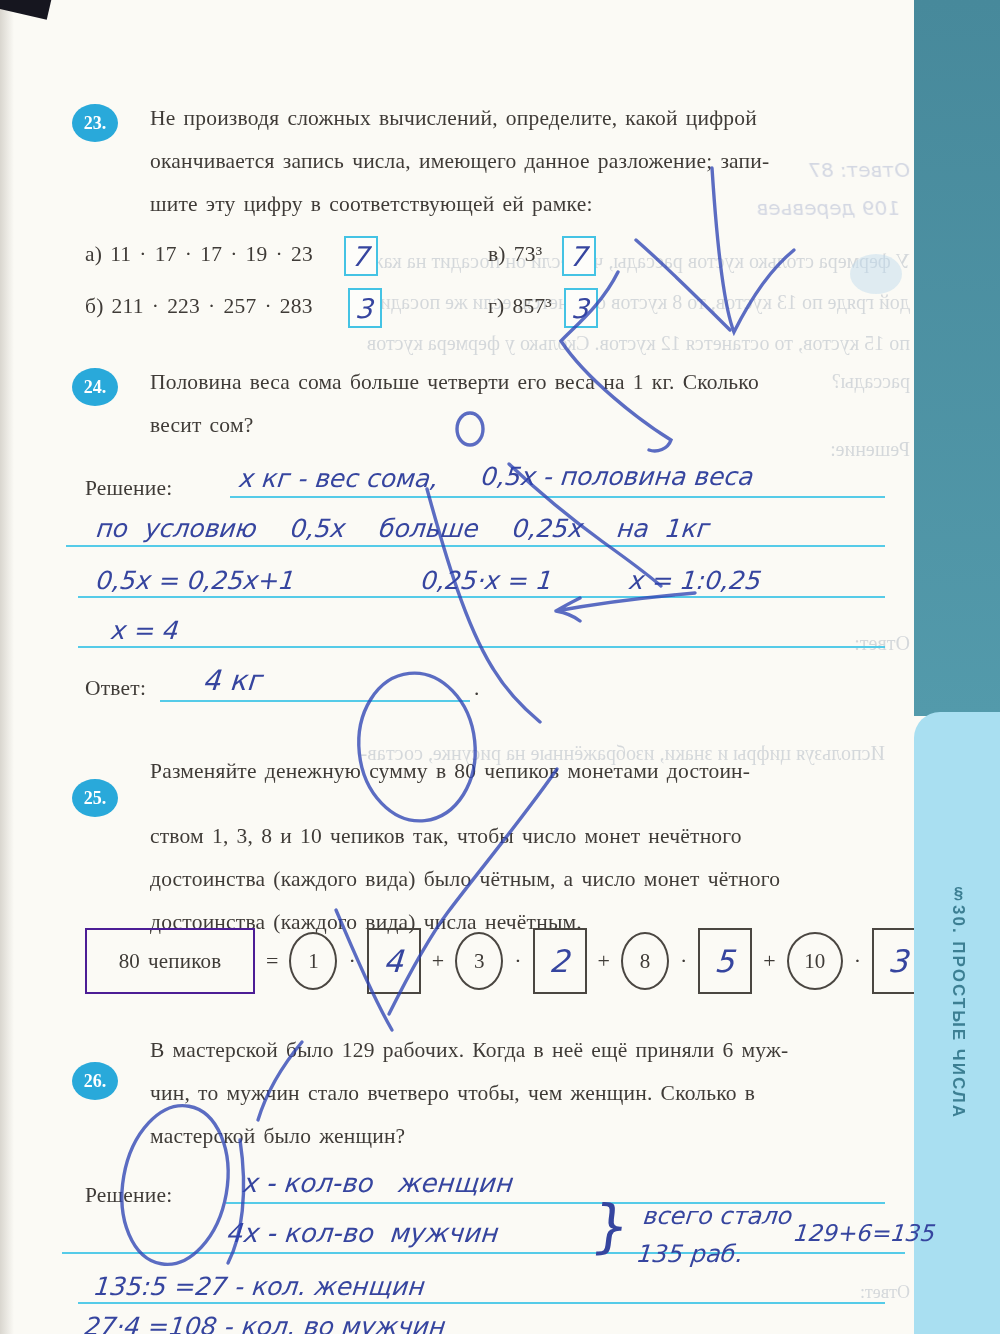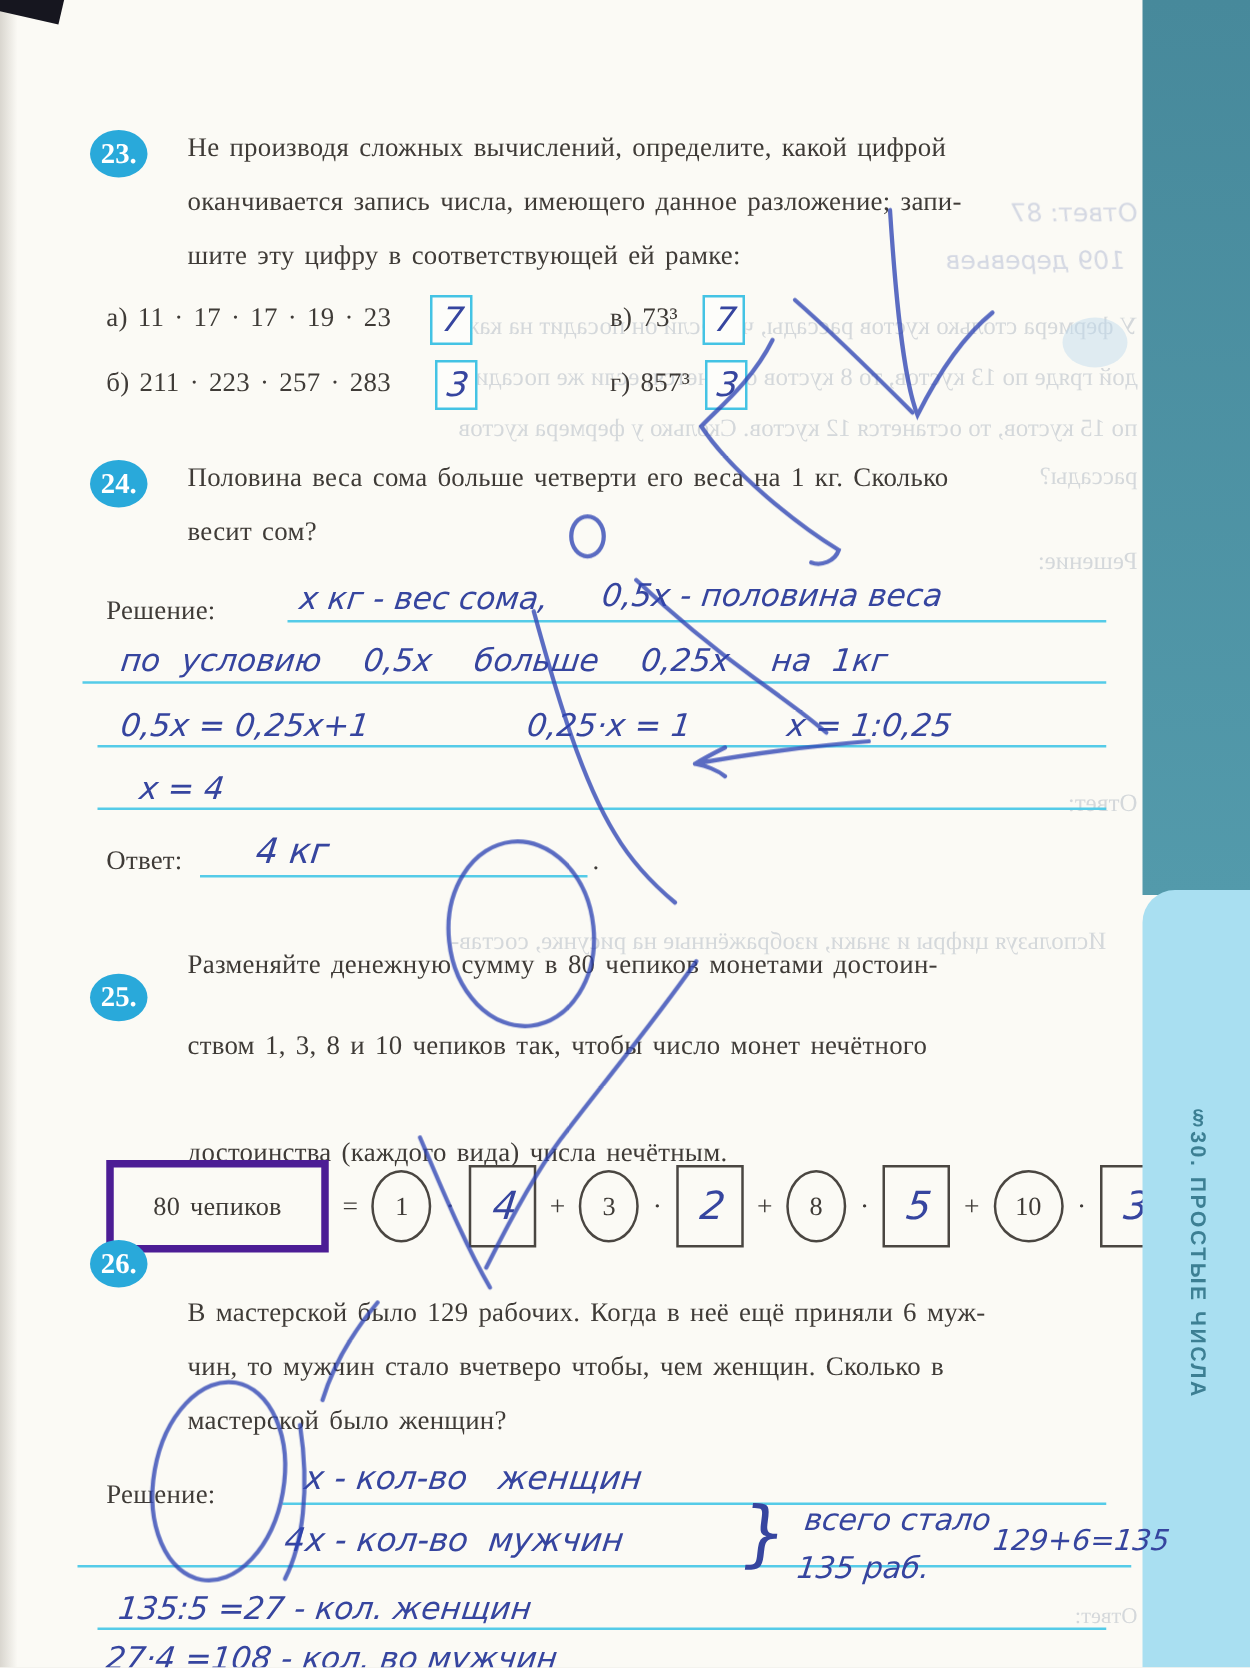--- a/index.html
+++ b/index.html
@@ -4,32 +4,32 @@
 <style>
   html,body{margin:0;padding:0;}
   body{width:1000px;height:1334px;background:#e9e7e2;font-family:"Liberation Serif","DejaVu Serif",serif;}
   #page{position:relative;width:1000px;height:1334px;background:#fbfaf5;overflow:hidden;}
   .abs{position:absolute;}
   
   .print{font-family:"Liberation Serif","DejaVu Serif",serif;color:#3f3b37;font-size:21.5px;white-space:pre;letter-spacing:.2px;word-spacing:2.5px;}
   
   .badge{width:46px;height:38px;border-radius:50%;background:#29a9da;color:#ffffff;
          display:flex;align-items:center;justify-content:center;
-         font-family:"Liberation Serif",serif;font-weight:bold;font-size:23px;}
+         font-family:"Liberation Serif",serif;font-weight:bold;font-size:18px;}
   
   .rule{height:2px;background:#55cbe8;}
   
   .hw{font-family:"DejaVu Sans",sans-serif;font-style:italic;color:#36459f;
       white-space:pre;transform:skewX(-7deg);transform-origin:left bottom;}
   
   .ansbox{width:30px;height:36px;border:2.5px solid #44c3e4;display:flex;align-items:center;justify-content:center;background:#fdfdfa;}
   .ansbox .hw{font-size:27px;}
   
   .coinrow{display:flex;align-items:center;gap:11px;}
-  .rect80{width:166px;height:62px;border:6px solid #4c1d95;display:flex;align-items:center;justify-content:center;}
+  .rect80{width:166px;height:62px;border:2px solid #4c1d95;display:flex;align-items:center;justify-content:center;}
   .coin{width:44px;height:54px;border:2px solid #4a4641;border-radius:50%;display:flex;align-items:center;justify-content:center;
         font-family:"Liberation Serif",serif;font-size:21px;color:#3f3b37;}
   .sq{width:50px;height:62px;border:2px solid #4a4641;display:flex;align-items:center;justify-content:center;}
   .sq .hw{font-size:31px;}
   .op{font-family:"Liberation Serif",serif;font-size:22px;color:#3f3b37;}
   
   #strip{left:914px;top:0;width:86px;height:716px;background:linear-gradient(180deg,#47899b,#539aab);}
   #tab{left:914px;top:712px;width:86px;height:622px;background:#a9dff1;border-radius:26px 0 0 0;}
   #tabtext{left:922px;top:884px;width:46px;height:280px;writing-mode:vertical-rl;
            font-family:"Liberation Sans","DejaVu Sans",sans-serif;font-weight:bold;font-size:17px;
@@ -113,20 +113,21 @@
   <div class="abs print" style="left:85px;top:676px;">Ответ:</div>
   <div class="abs rule" style="left:160px;top:700px;width:310px;"></div>
   <div class="abs hw" style="left:203px;top:664px;font-size:28px;">4 кг</div>
   <div class="abs print" style="left:474px;top:676px;">.</div>
 
   <div class="abs badge" style="left:72px;top:779px;">
     <span>25.</span>
   </div>
   <div class="abs print" style="left:150px;top:759px;">Разменяйте денежную сумму в 80 чепиков монетами достоин-</div>
   <div class="abs print" style="left:150px;top:824px;">ством 1, 3, 8 и 10 чепиков так, чтобы число монет нечётного</div>
+  <div class="abs print" style="left:150px;top:867px;">достоинства (каждого вида) было чётным, а число монет чётного</div>
   <div class="abs print" style="left:150px;top:910px;">достоинства (каждого вида) числа нечётным.</div>
 
   <div class="abs coinrow" style="left:85px;top:928px;">
     <div class="rect80">
         <span class="print" style="font-size:21px;">80 чепиков</span>
       </div>
     <span class="op">=</span>
     <div class="coin">
         <span>1</span>
       </div>
@@ -153,21 +154,21 @@
     <span class="op">+</span>
     <div class="coin" style="width:52px;">
         <span>10</span>
       </div>
     <span class="op">·</span>
     <div class="sq">
         <span class="hw">3</span>
       </div>
   </div>
 
-  <div class="abs badge" style="left:72px;top:992px;">
+  <div class="abs badge" style="left:72px;top:1062px;">
     <span>26.</span>
   </div>
   <div class="abs print" style="left:150px;top:1038px;">В мастерской было 129 рабочих. Когда в неё ещё приняли 6 муж-</div>
   <div class="abs print" style="left:150px;top:1081px;">чин, то мужчин стало вчетверо чтобы, чем женщин. Сколько в</div>
   <div class="abs print" style="left:150px;top:1124px;">мастерской было женщин?</div>
 
   <div class="abs print" style="left:85px;top:1183px;">Решение:</div>
   <div class="abs rule" style="left:226px;top:1202px;width:659px;"></div>
   <div class="abs rule" style="left:62px;top:1252px;width:843px;"></div>
   <div class="abs rule" style="left:78px;top:1302px;width:807px;"></div>

